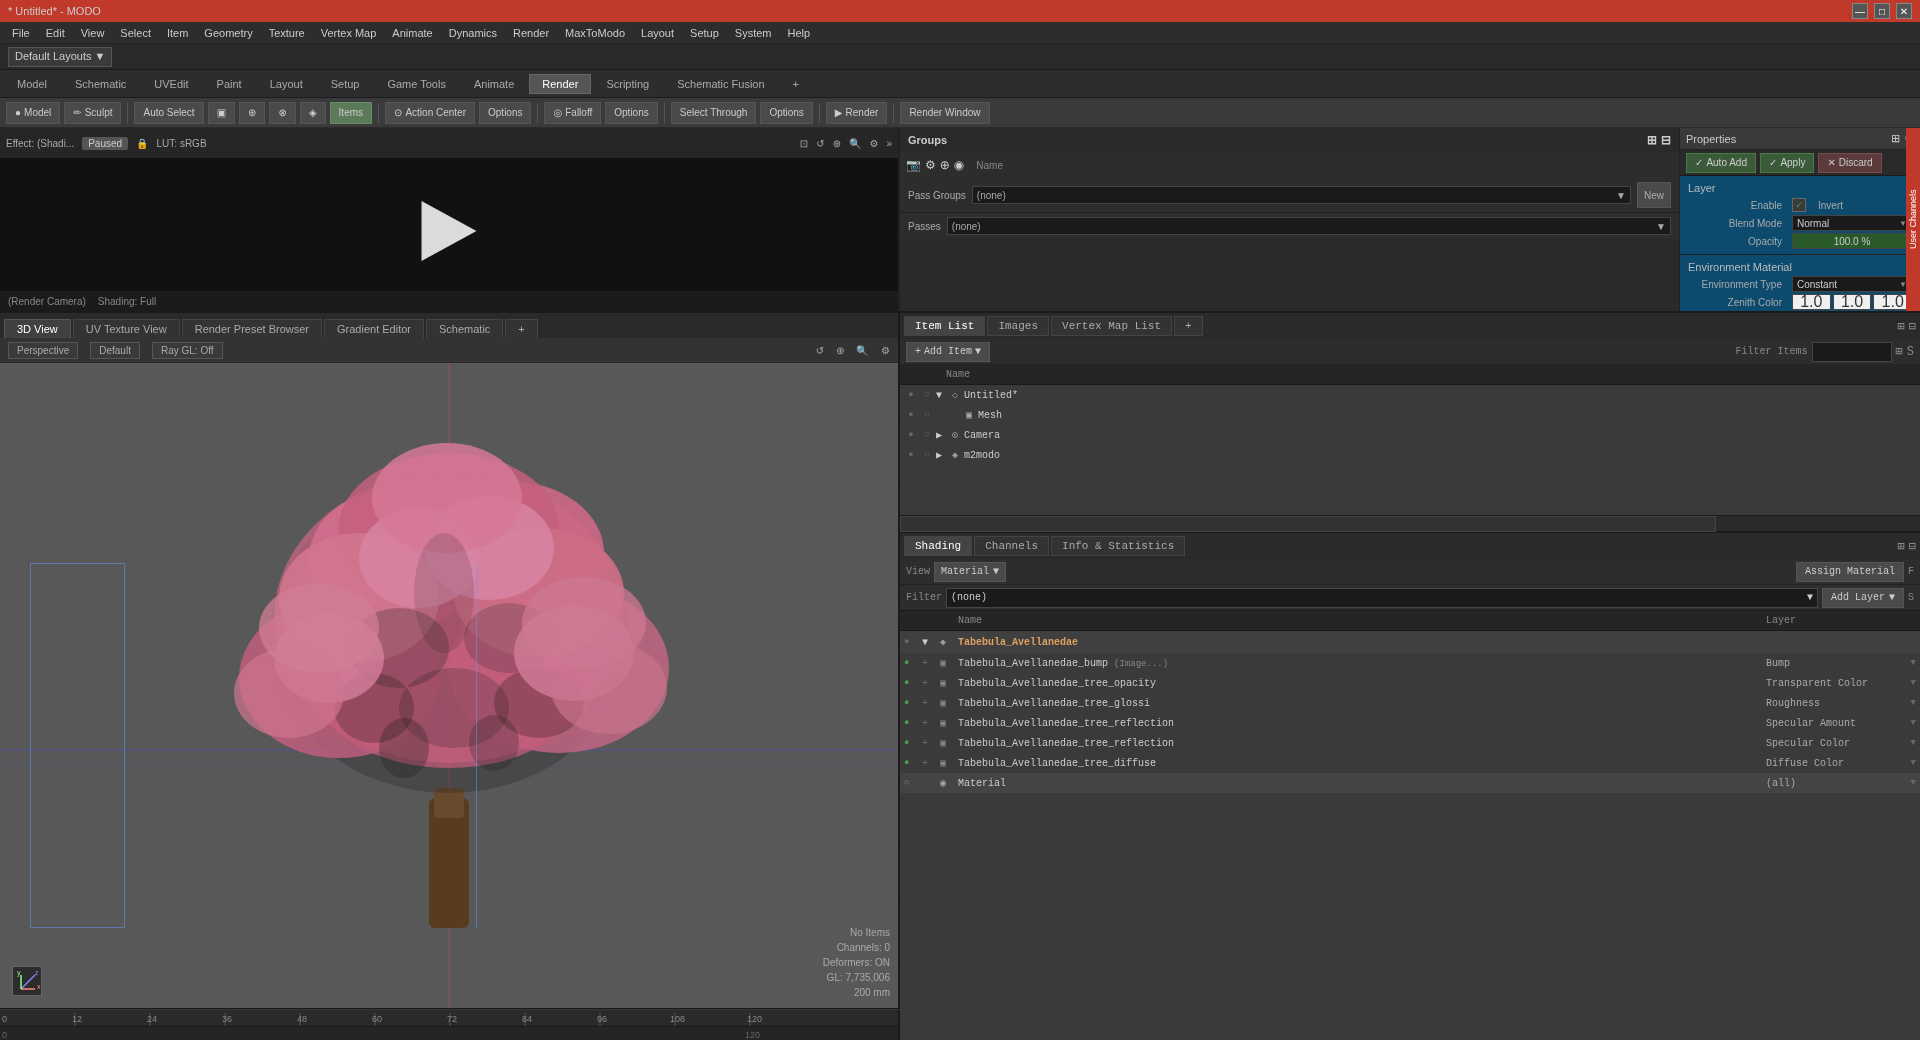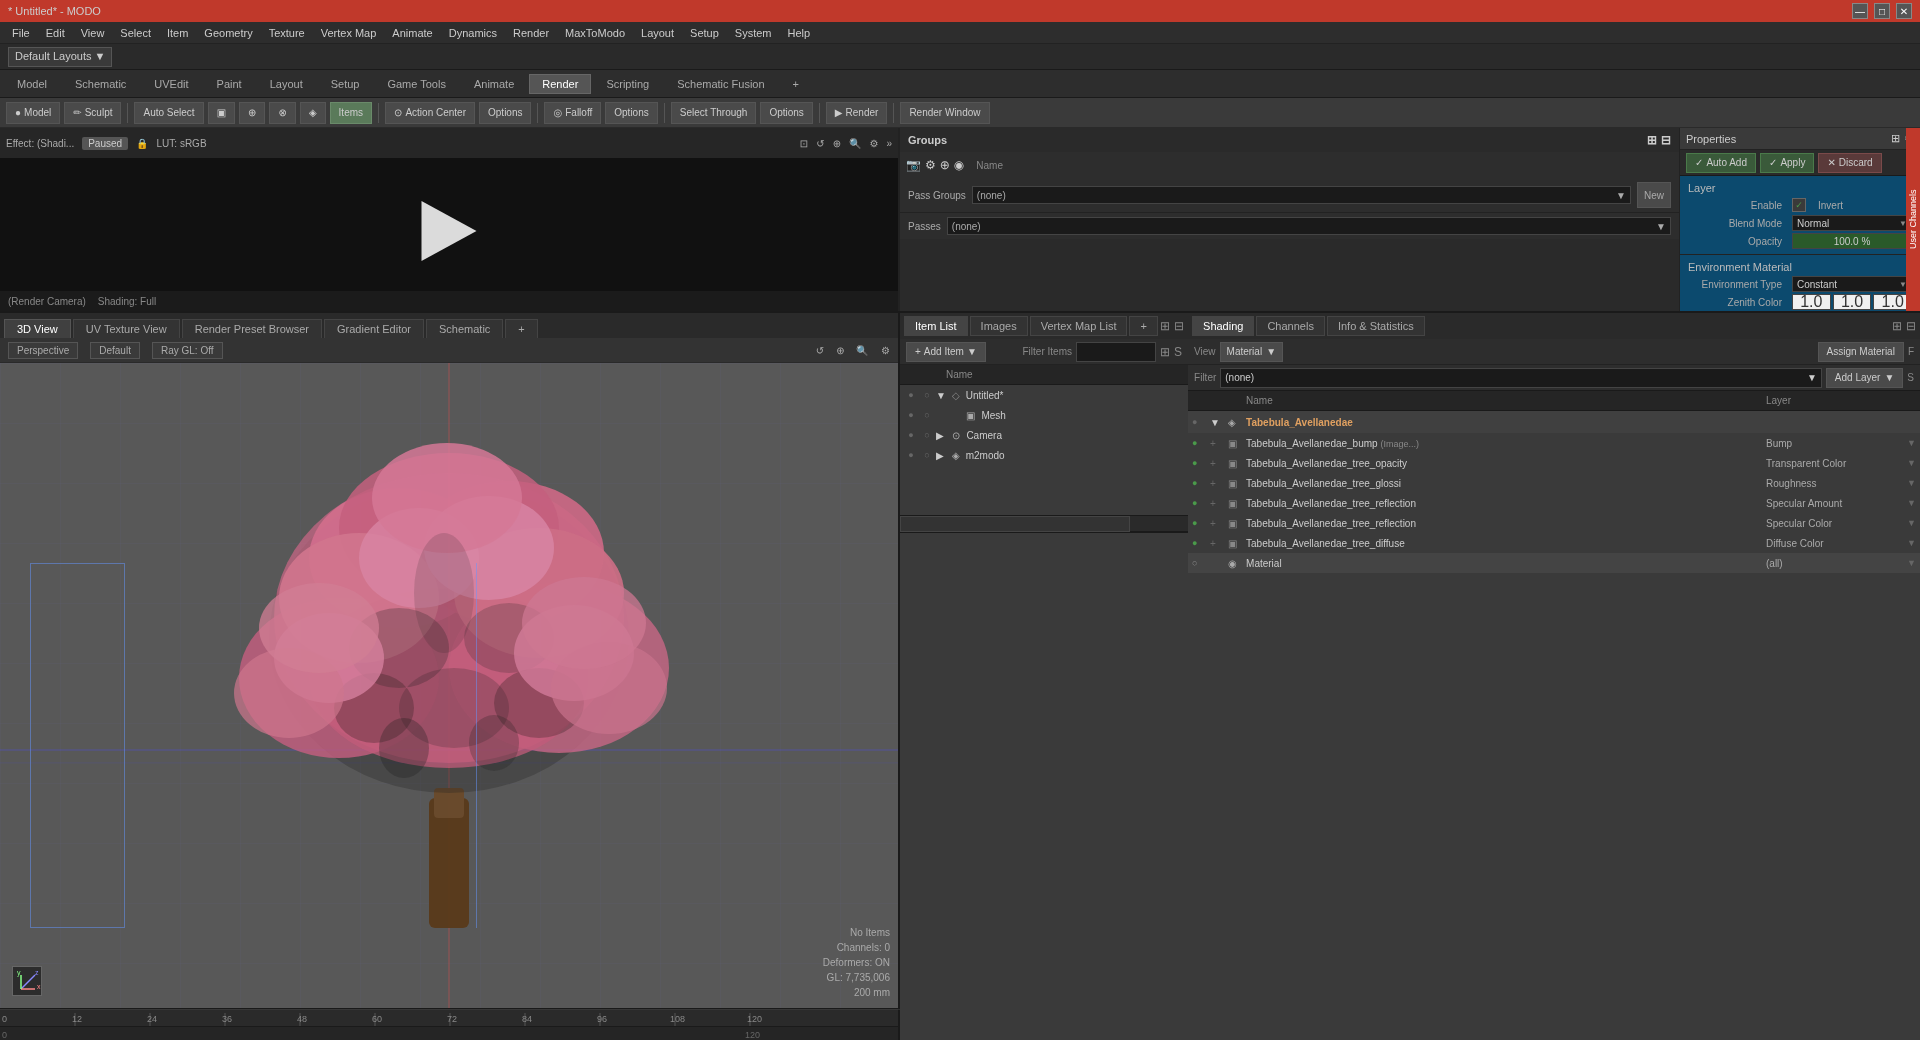--- a/index.html
+++ b/index.html
@@ -423,21 +423,21 @@
       </div>
 
       <div style="height: 14px; background: #252525; border-top: 1px solid #1a1a1a; position: relative;">
         <svg width="900" height="14">
           <text x="2" y="11" font-size="9" fill="#666">0</text>
           <text x="745" y="11" font-size="9" fill="#666">120</text>
         </svg>
       </div>
     </div>
 
-    <div style="flex: 1; display: flex; flex-direction: row; overflow: hidden;">
+    <div style="flex: 1; display: flex; flex-direction: column; overflow: hidden; font-family: Liberation Mono, monospace;">
 
       <div style="height: 220px; background: #333; border-bottom: 2px solid #1a1a1a; display: flex; flex-direction: column;">
 
         <div style="height: 26px; background: #2a2a2a; display: flex; align-items: center; padding: 0 4px; gap: 2px; justify-content: space-between;">
           <div style="display: flex; gap: 2px; align-items: center;">
             <div class="panel-tab active">Item List</div>
             <div class="panel-tab">Images</div>
             <div class="panel-tab">Vertex Map List</div>
             <div class="panel-tab">+</div>
           </div>

